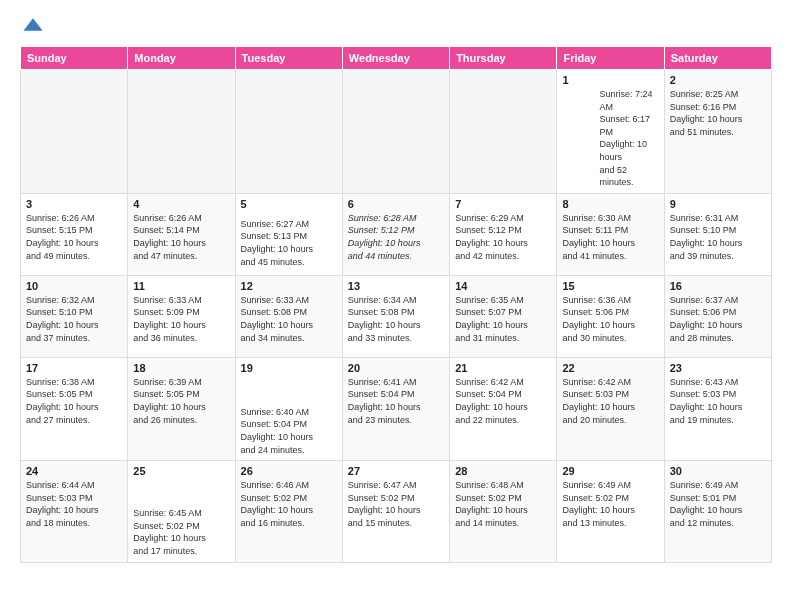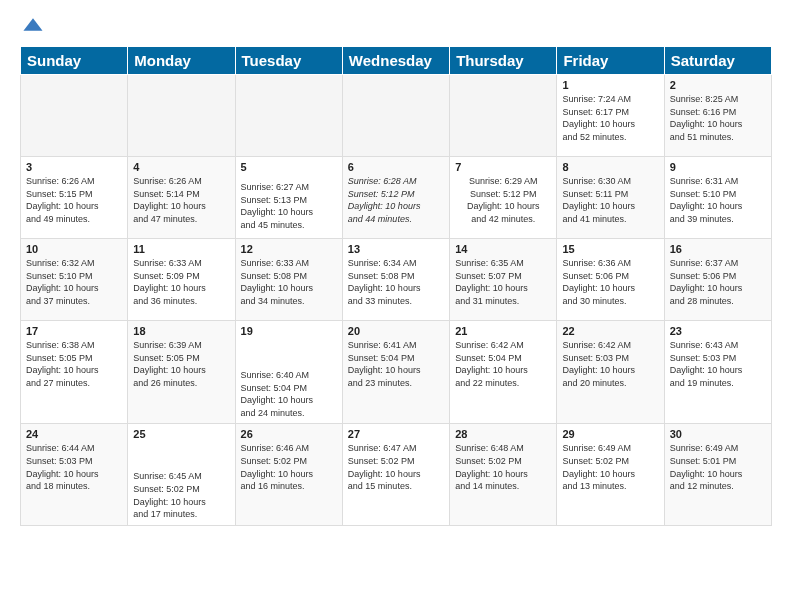--- a/index.html
+++ b/index.html
@@ -49,23 +49,23 @@
     .location {
       font-size: 13px;
       color: #444;
     }
     table {
       width: 100%;
       border-collapse: collapse;
       table-layout: fixed;
     }
     th {
-      background-color: #0369a1;
+      background-color: #ec4899;
       color: #fff;
-      font-size: 15px;
+      font-size: 11px;
       font-weight: bold;
       text-align: left;
       padding: 5px 6px;
       border: 1px solid #fff;
     }
     td {
       border: 1px solid #ddd;
       vertical-align: top;
       padding: 4px 5px;
       font-size: 9.5px;
@@ -130,21 +130,21 @@
     </thead>
     <tbody id="calendar-body">
     <tr>
           <td class="empty"></td>
           <td class="empty"></td>
           <td class="empty"></td>
           <td class="empty"></td>
           <td class="empty"></td>
           <td>
             <span class="day-num">1</span>
-            <div class="cell-text" style="white-space: pre-line;">Sunrise: 7:24 AM
+            <div class="cell-text" style="white-space: pre-line; margin-left: 37px;">Sunrise: 7:24 AM
 Sunset: 6:17 PM
 Daylight: 10 hours
 and 52 minutes.</div>
           </td>
           <td class="shaded">
             <span class="day-num">2</span>
             <div class="cell-text" style="white-space: pre-line;">Sunrise: 8:25 AM
 Sunset: 6:16 PM
 Daylight: 10 hours
 and 51 minutes.</div>
@@ -174,21 +174,21 @@
           </td>
           <td class="shaded">
             <span class="day-num">6</span>
             <div class="cell-text" style="white-space: pre-line; font-style: italic;">Sunrise: 6:28 AM
 Sunset: 5:12 PM
 Daylight: 10 hours
 and 44 minutes.</div>
           </td>
           <td>
             <span class="day-num">7</span>
-            <div class="cell-text" style="white-space: pre-line; text-align: center;">Sunrise: 6:29 AM
+            <div class="cell-text" style="white-space: pre-line;">Sunrise: 6:29 AM
 Sunset: 5:12 PM
 Daylight: 10 hours
 and 42 minutes.</div>
           </td>
           <td class="shaded">
             <span class="day-num">8</span>
             <div class="cell-text" style="white-space: pre-line;">Sunrise: 6:30 AM
 Sunset: 5:11 PM
 Daylight: 10 hours
 and 41 minutes.</div>

